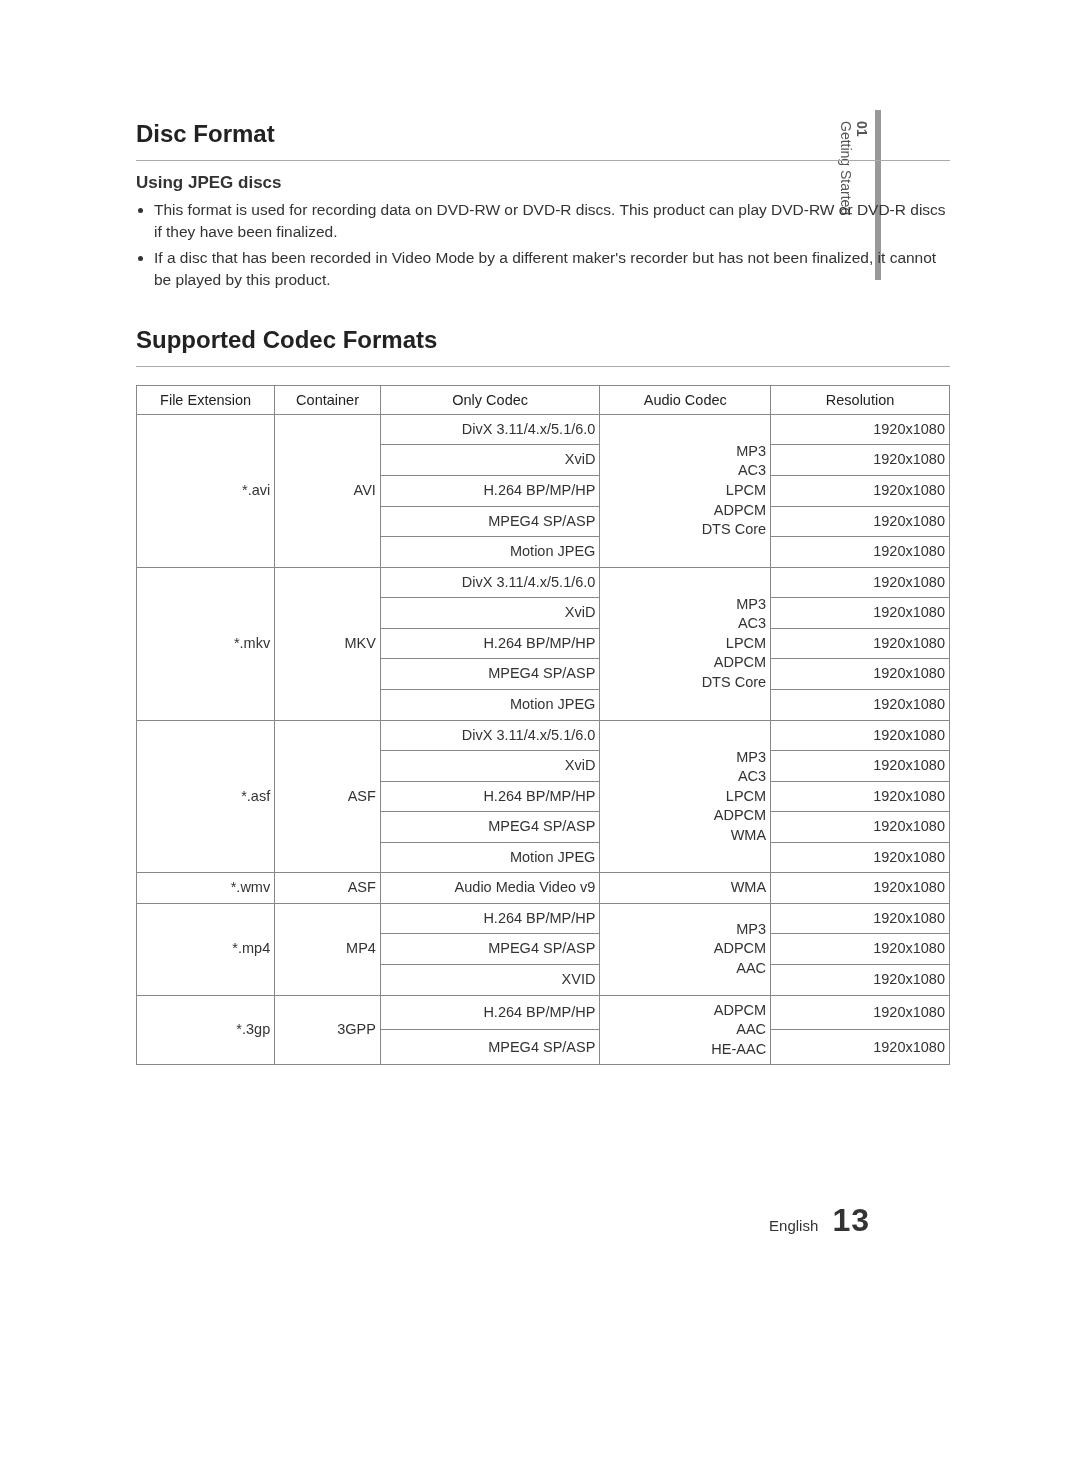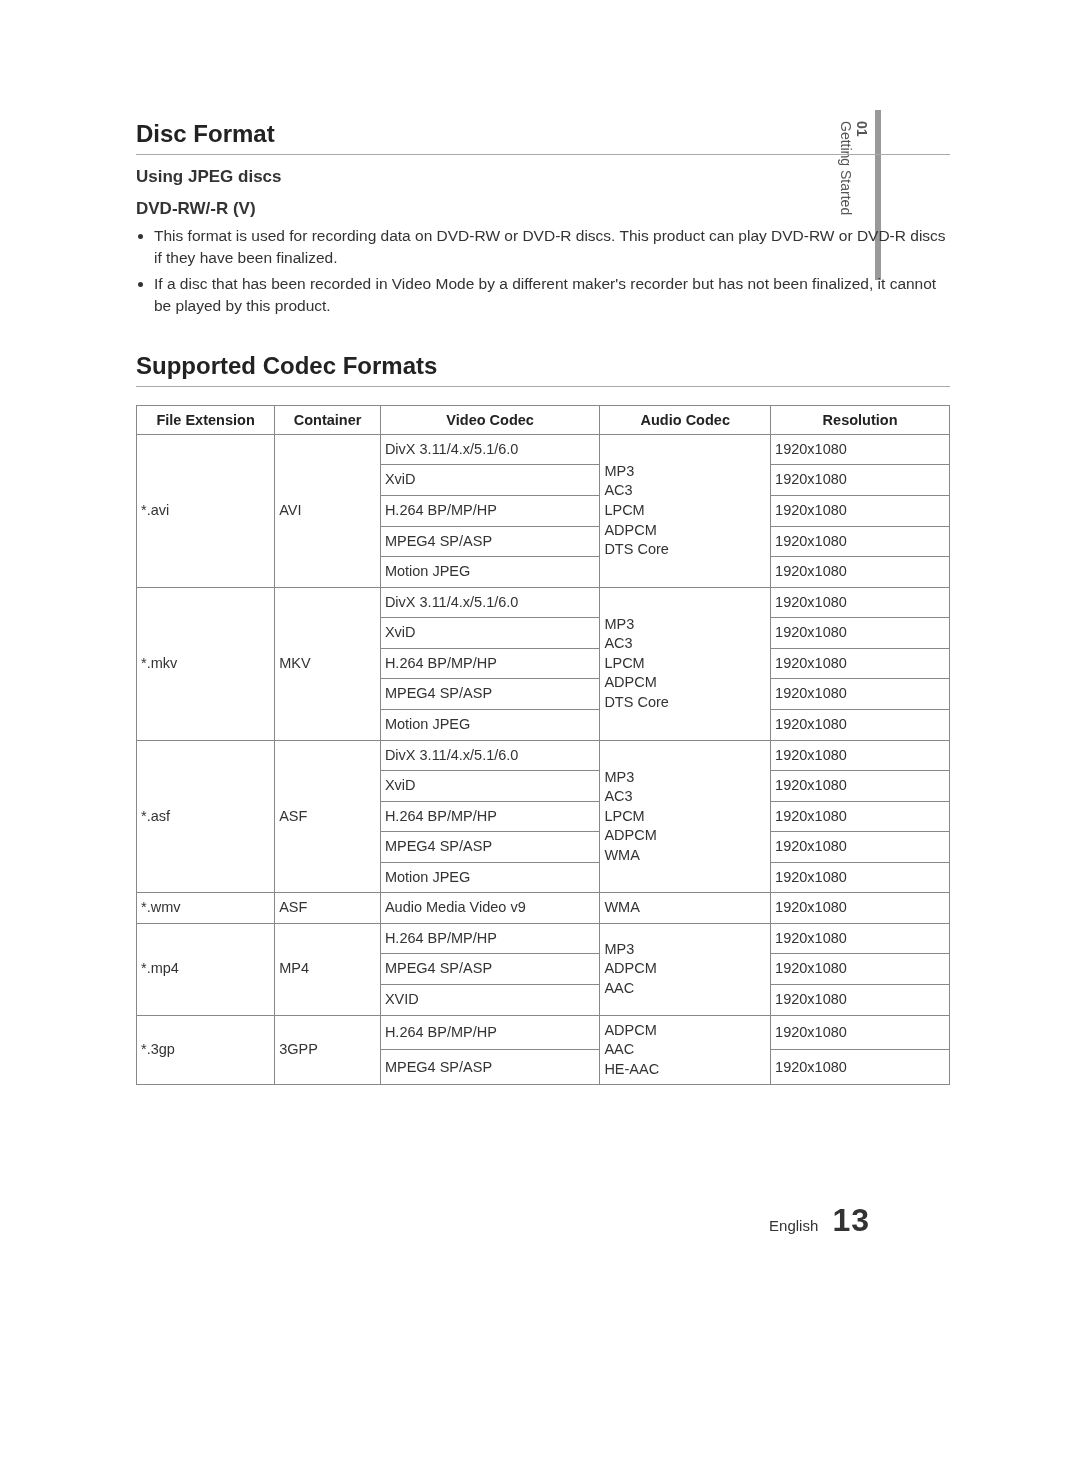--- a/index.html
+++ b/index.html
@@ -33,21 +33,21 @@
     top: 110px;
     width: 6px;
     height: 170px;
     background: #999;
   }
   h2.section {
     font-size: 24px;
     font-weight: 600;
     color: #222;
     margin: 34px 0 4px 0;
-    padding-bottom: 6px;
+    padding-bottom: 12px;
     border-bottom: 1px solid #aaa;
     font-family: Arial, Helvetica, sans-serif;
   }
   h2.section.first { margin-top: 0; }
   .subhead {
     font-size: 17px;
     font-weight: bold;
     color: #333;
     margin: 12px 0 6px 0;
     font-family: Arial, Helvetica, sans-serif;
@@ -62,29 +62,29 @@
   ul.bullets li { margin-bottom: 3px; }
   table.spec {
     border-collapse: collapse;
     width: 100%;
     margin-top: 18px;
     font-size: 14.5px;
   }
   table.spec th {
     border: 1px solid #888;
     padding: 6px 4px;
-    font-weight: bold;
+    font-weight: normal;
     text-align: center;
     background: #fff;
     color: #222;
   }
   table.spec td {
     border: 1px solid #888;
     padding: 5px 4px;
-    text-align: left;
+    text-align: right;
     color: #333;
     vertical-align: middle;
     line-height: 1.35;
   }
   .footer {
     position: absolute;
     right: 210px;
     bottom: 240px;
     font-size: 15px;
     color: #333;
@@ -105,41 +105,40 @@
   <span class="num">01</span>
   <span>Getting Started</span>
 </div>
 
 <div class="page">
 
   <h2 class="section first">Disc Format</h2>
 
   <div class="subhead">Using JPEG discs</div>
 
-  <div class="subhead">DVD-RW/-R (V)</div>
   <ul class="bullets">
     <li>This format is used for recording data on DVD-RW or DVD-R discs. This product can play DVD-RW or DVD-R discs if they have been finalized.</li>
     <li>If a disc that has been recorded in Video Mode by a different maker's recorder but has not been finalized, it cannot be played by this product.</li>
   </ul>
 
   <h2 class="section">Supported Codec Formats</h2>
 
   <table class="spec">
     <colgroup>
       <col class="col-ext">
         <col class="col-cont">
         <col class="col-vcodec">
         <col class="col-acodec">
         <col class="col-res">
     </colgroup>
     <thead>
       <tr>
         <th>File Extension</th>
         <th>Container</th>
-        <th>Video Codec</th>
+        <th>Only Codec</th>
         <th>Audio Codec</th>
         <th>Resolution</th>
       </tr>
     </thead>
     <tbody>
 
       <tr>
         <td rowspan="5">*.avi</td>
         <td rowspan="5">AVI</td>
         <td>DivX 3.11/4.x/5.1/6.0</td>

